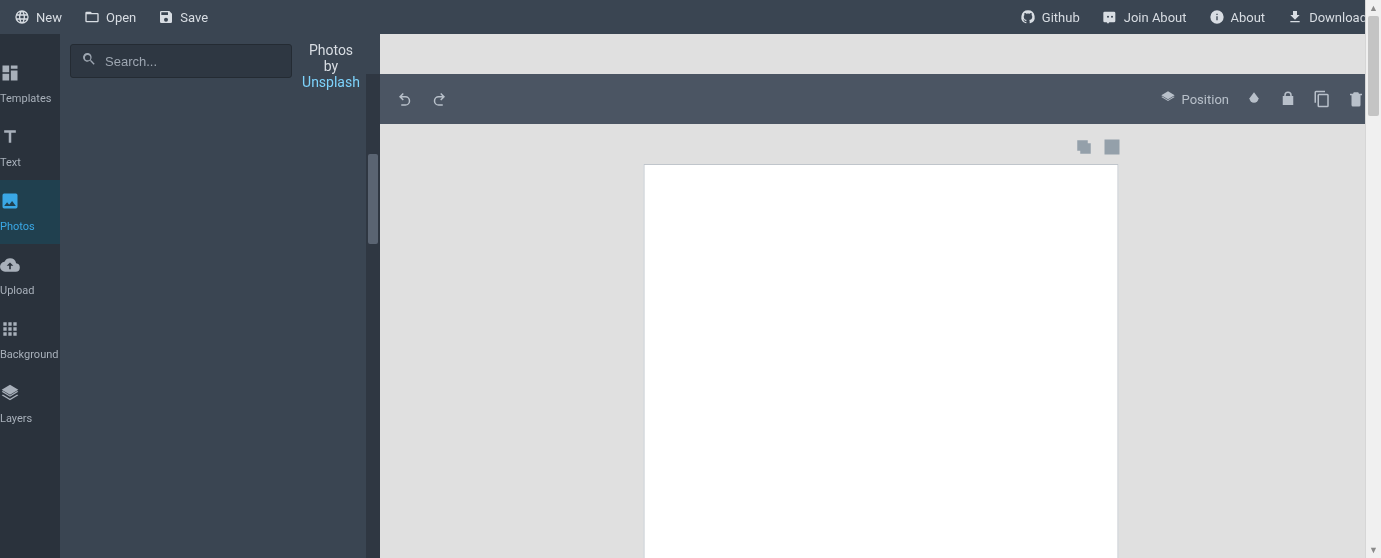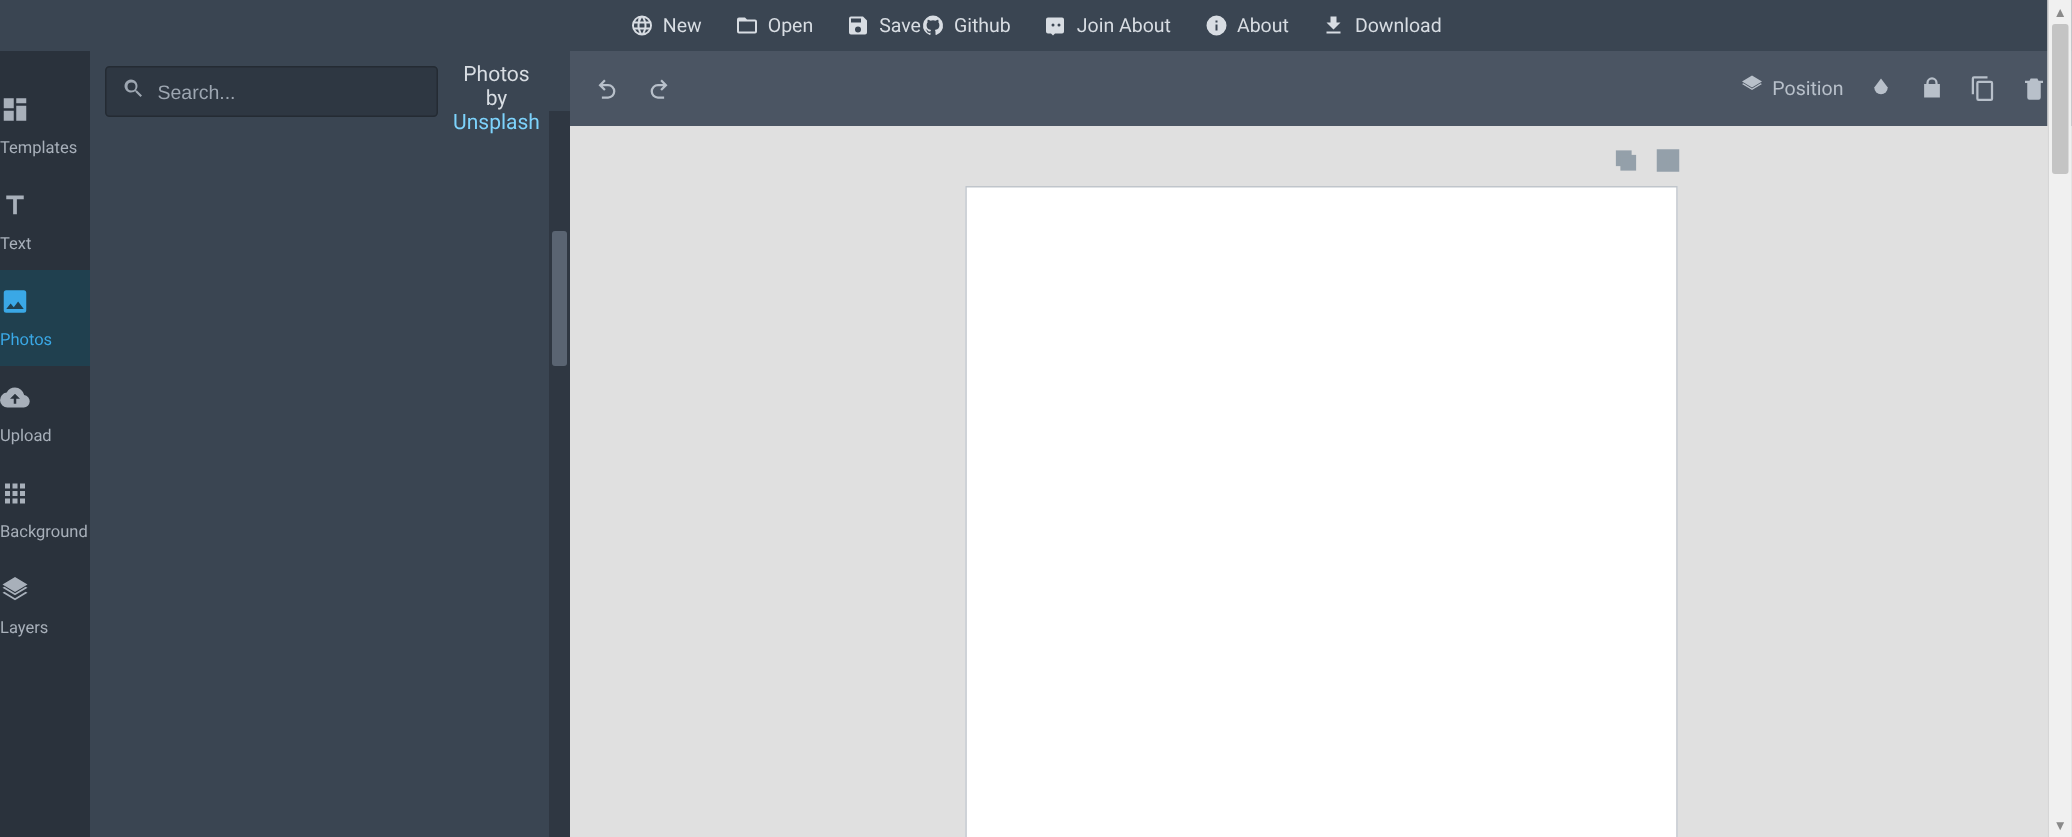--- a/index.html
+++ b/index.html
@@ -3,21 +3,21 @@
 <meta charset="utf-8">
 <style>
   * { box-sizing: border-box; margin: 0; padding: 0; }
   html, body { width: 1381px; height: 558px; overflow: hidden; font-family: -apple-system, BlinkMacSystemFont, "Segoe UI", Roboto, sans-serif; background: #e0e0e0; }
   body { position: relative; }
 
   .topbar {
     height: 34px;
     background: #3a4552;
     display: flex;
-    justify-content: center;
+    justify-content: space-between;
     align-items: center;
     padding: 0 14px;
     color: #d8dde3;
     font-size: 13px;
   }
   .topbar .left, .topbar .right { display: flex; align-items: center; gap: 22px; }
   .tb-item { display: flex; align-items: center; gap: 6px; cursor: pointer; }
   .tb-item .ico { width: 16px; height: 16px; display: flex; align-items: center; justify-content: center; }
   .tb-item svg { width: 16px; height: 16px; fill: #d8dde3; }
 
@@ -138,20 +138,21 @@
   }
   .action-bar {
     height: 50px;
     background: #4b5563;
     display: flex;
     align-items: center;
     justify-content: space-between;
     padding: 0 16px;
     color: #b8c0ca;
     font-size: 13px;
+    margin-top: 40px;
   }
   .action-bar .ab-left, .action-bar .ab-right { display: flex; align-items: center; gap: 16px; }
   .ab-btn { display: flex; align-items: center; gap: 6px; cursor: pointer; }
   .ab-btn svg { width: 16px; height: 16px; fill: #b8c0ca; }
   .ab-icon { width: 18px; height: 18px; cursor: pointer; }
   .ab-icon svg { width: 18px; height: 18px; fill: #b8c0ca; }
 
   .workspace { flex: 1; position: relative; overflow: hidden; }
   .corner-tools {
     position: absolute;

